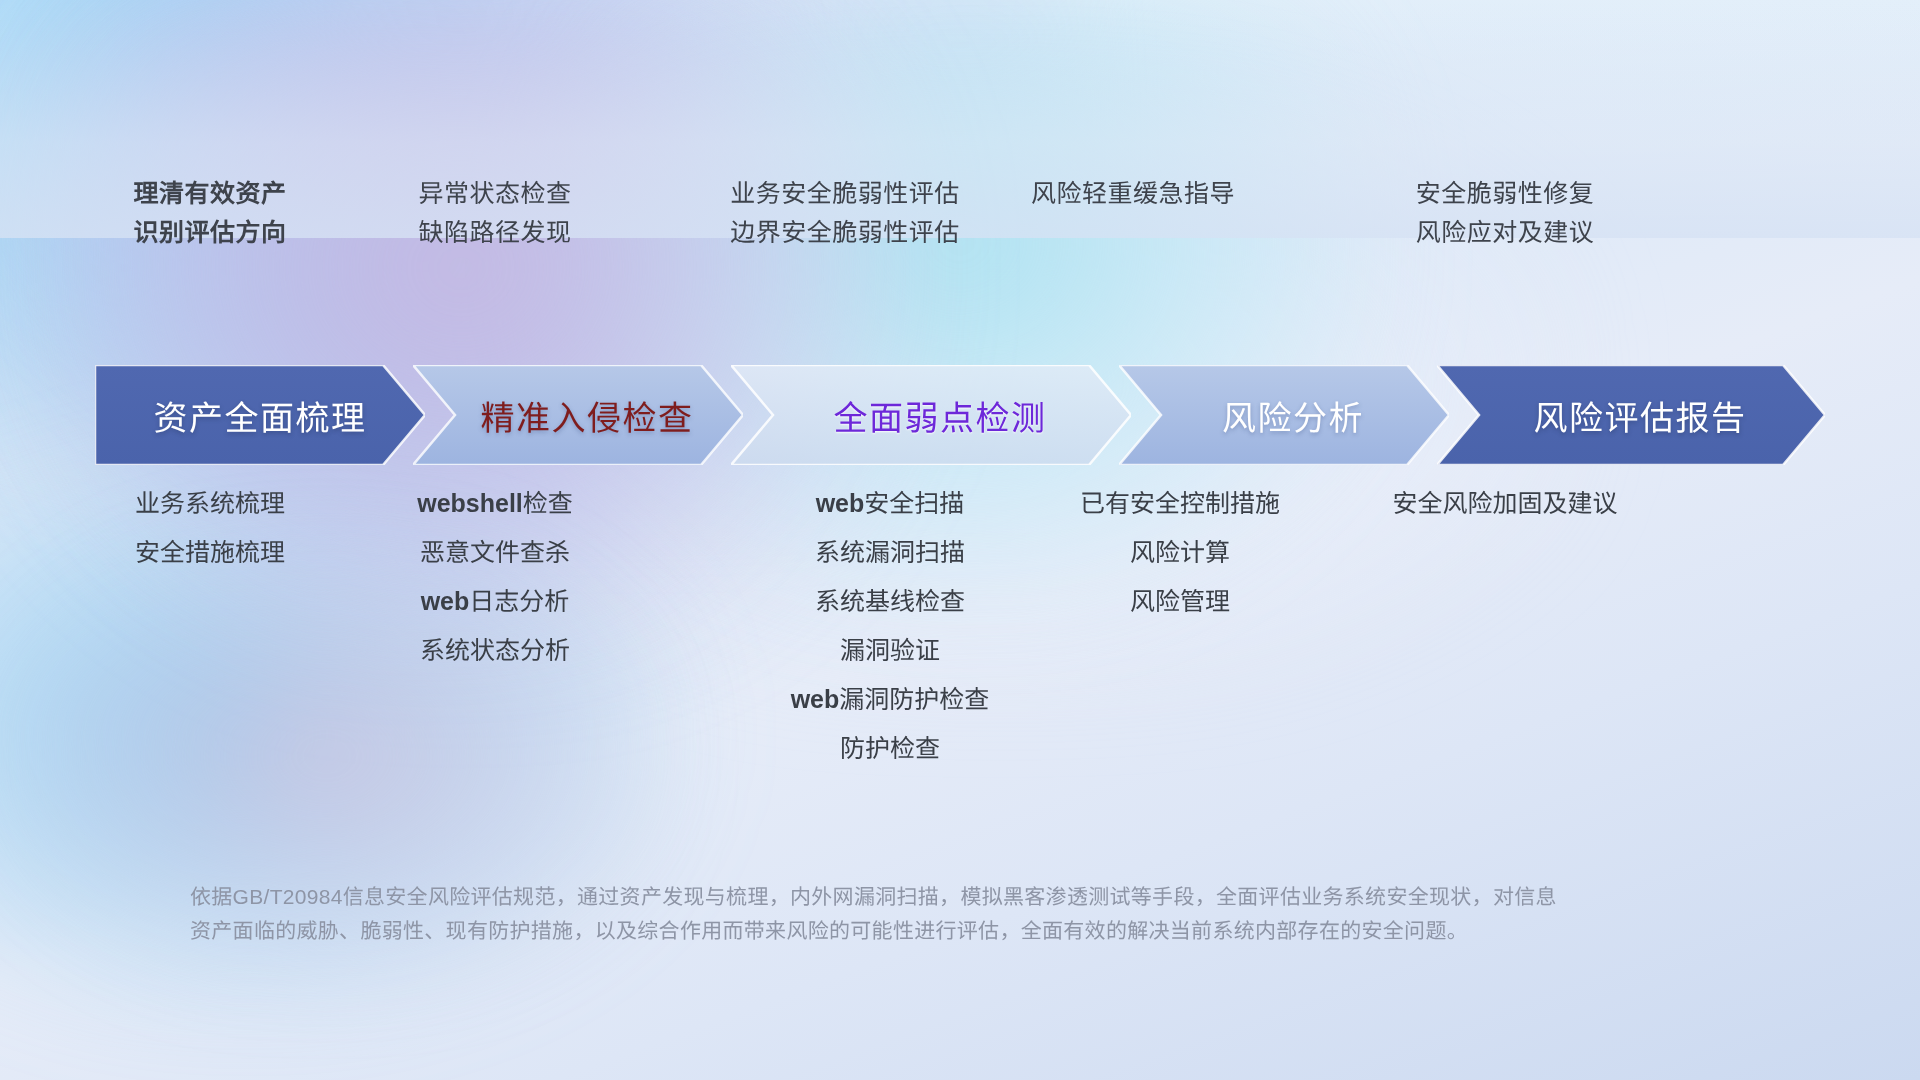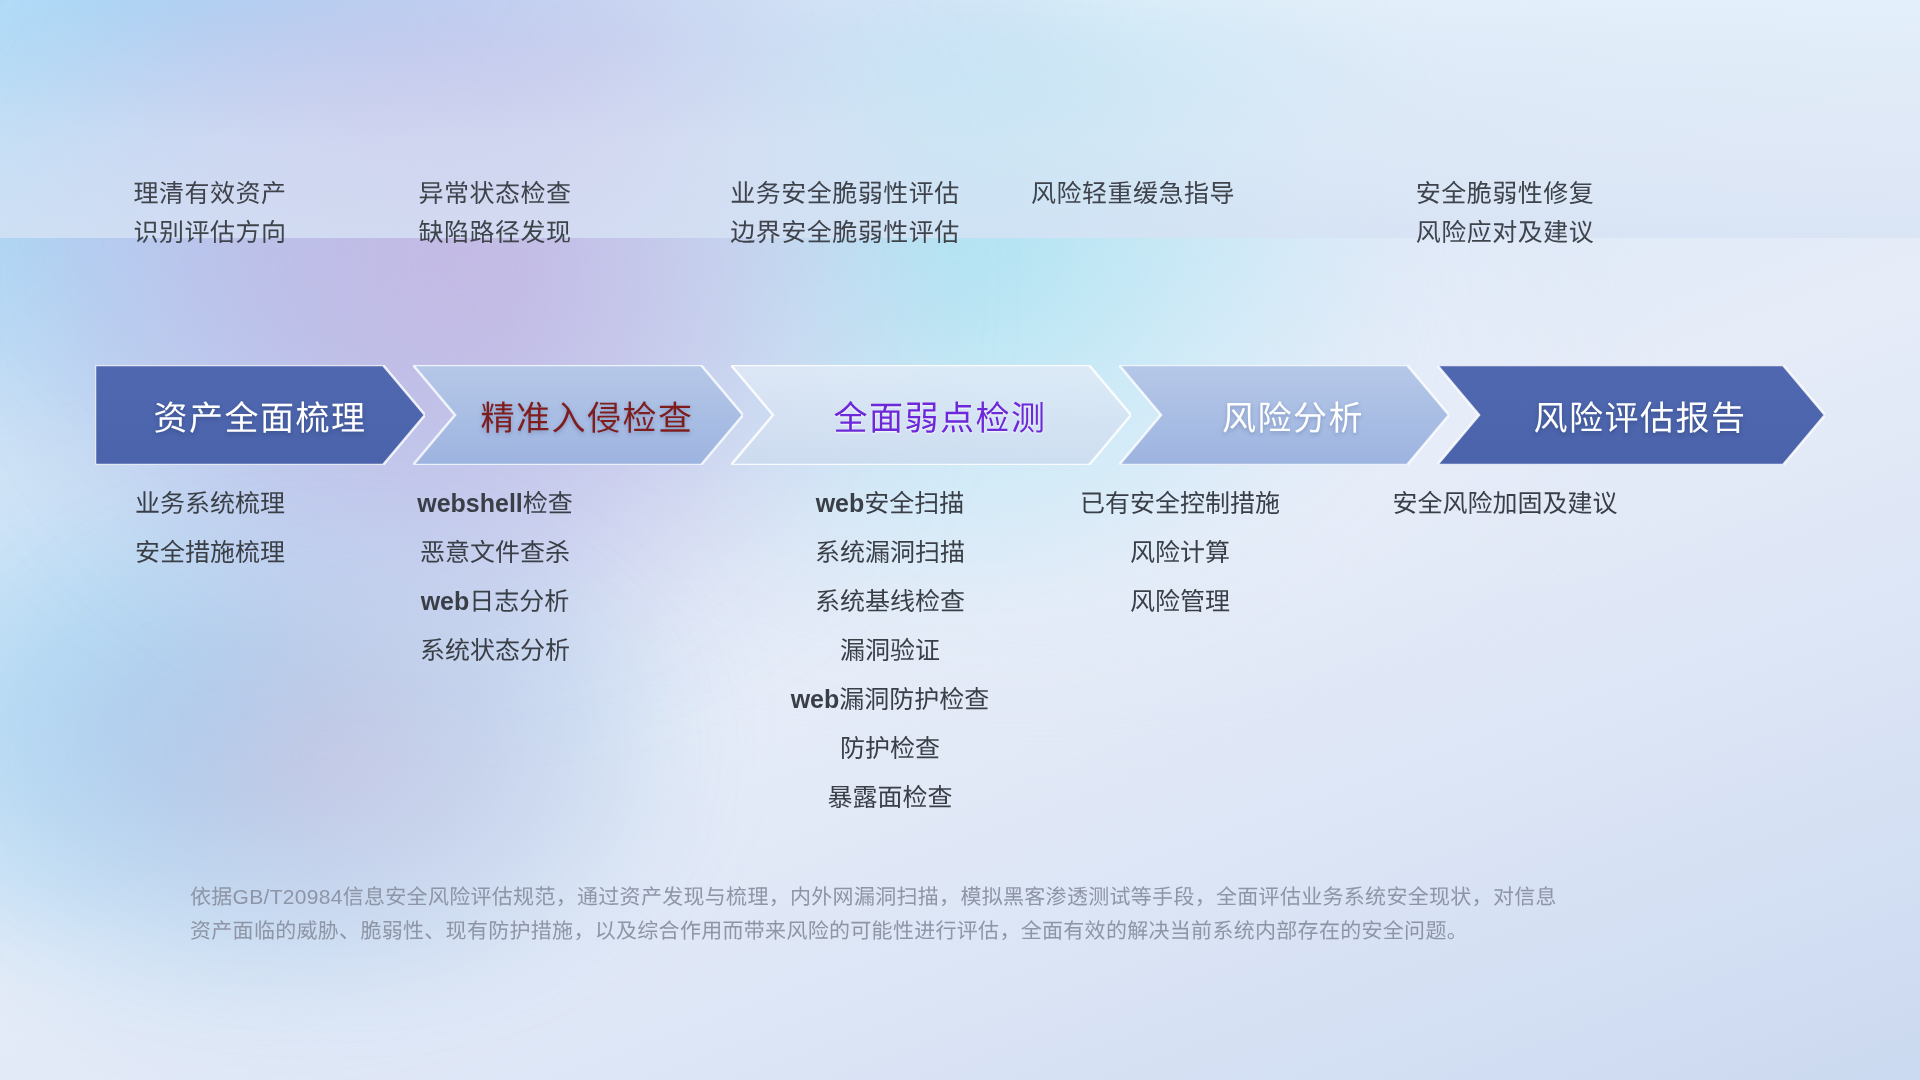--- a/index.html
+++ b/index.html
@@ -130,21 +130,21 @@
   <div class="bglayer b6"></div>
   <div class="bglayer b7"></div>
   <div class="bglayer b8"></div>
   <div class="bglayer b9"></div>
 </div>
 
 <div id="content">
   <div class="stage">
 
     <div class="top-row" id="top-row">
-        <div class="top-cell" style="position: absolute; left: -85px; top: 0px; width: 400px;">
+        <div class="top-cell" style="position: absolute; left: -85px; top: 0px; width: 400px; font-weight: bold;">
           <span>理清有效资产</span>
           <span>识别评估方向</span>
         </div>
         <div class="top-cell" style="position: absolute; left: 200px; top: 0px; width: 400px;">
           <span>异常状态检查</span>
           <span>缺陷路径发现</span>
         </div>
         <div class="top-cell" style="position: absolute; left: 550px; top: 0px; width: 400px;">
           <span>业务安全脆弱性评估</span>
           <span>边界安全脆弱性评估</span>
@@ -232,21 +232,20 @@
           <span><b>web</b>日志分析</span>
           <span>系统状态分析</span>
         </div>
         <div class="bot-cell" style="left: 595px; width: 400px;">
           <span><b>web</b>安全扫描</span>
           <span>系统漏洞扫描</span>
           <span>系统基线检查</span>
           <span>漏洞验证</span>
           <span><b>web</b>漏洞防护检查</span>
           <span>防护检查</span>
-          <span>暴露面检查</span>
         </div>
         <div class="bot-cell" style="left: 885px; width: 400px;">
           <span>已有安全控制措施</span>
           <span>风险计算</span>
           <span>风险管理</span>
         </div>
         <div class="bot-cell" style="left: 1210px; width: 400px;">
           <span>安全风险加固及建议</span>
         </div>
       </div>

